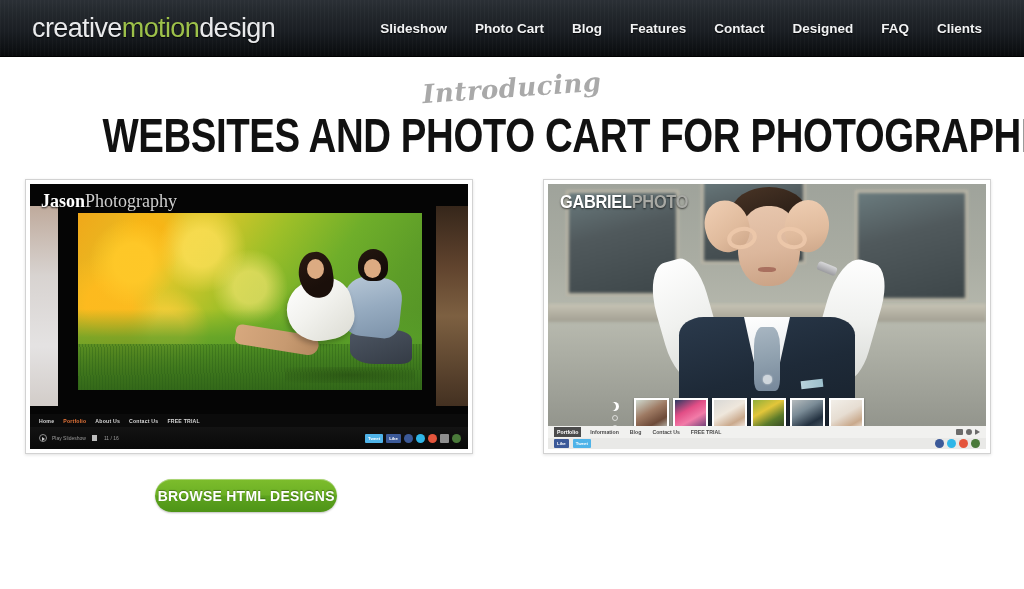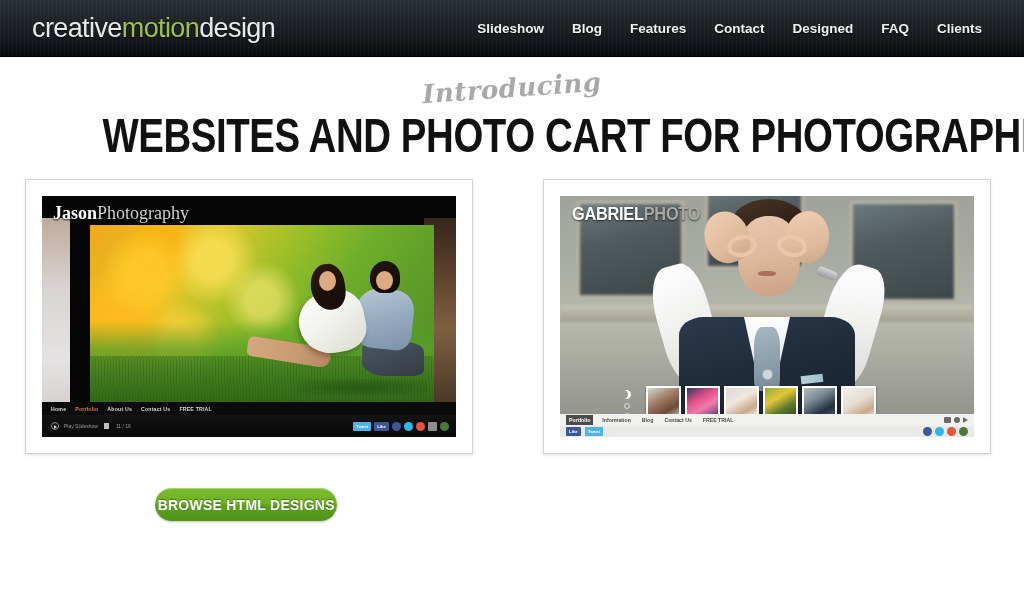--- a/index.html
+++ b/index.html
@@ -108,21 +108,21 @@
     width: 1024px;
     height: 300px;
     margin-top: 18px;
   }
 
   .shot {
     position: absolute;
     top: 0;
     background: #ffffff;
     border: 1px solid #d2d2d2;
-    padding: 16px;
+    padding: 4px;
     box-shadow: 0 1px 3px rgba(0,0,0,0.12);
   }
   .shot-inner {
     position: relative;
     width: 100%;
     height: 100%;
     overflow: hidden;
     background: #000;
   }
 
@@ -603,21 +603,21 @@
     display: flex;
     gap: 3px;
     align-items: center;
   }
 
   
   .cta-row {
     position: relative;
     width: 1024px;
     height: 60px;
-    margin-top: 9px;
+    margin-top: 0;
   }
   .cta {
     position: absolute;
     top: 0;
     height: 33px;
     border-radius: 17px;
     display: flex;
     align-items: center;
     justify-content: center;
     color: #ffffff;
@@ -647,20 +647,21 @@
 </head>
 <body>
 
 <div class="header">
   <div class="logo">
     <span class="lo-a">creative</span><span class="lo-b">motion</span><span class="lo-c">design</span>
   </div>
 
   <nav class="nav">
     <div class="nav-item">Slideshow</div>
+    <div class="nav-item">Photo Cart</div>
     <div class="nav-item">Blog</div>
     <div class="nav-item">Features</div>
     <div class="nav-item">Contact</div>
     <div class="nav-item">Designed</div>
     <div class="nav-item">FAQ</div>
     <div class="nav-item">Clients</div>
   </nav>
 </div>
 
 <div class="hero">

